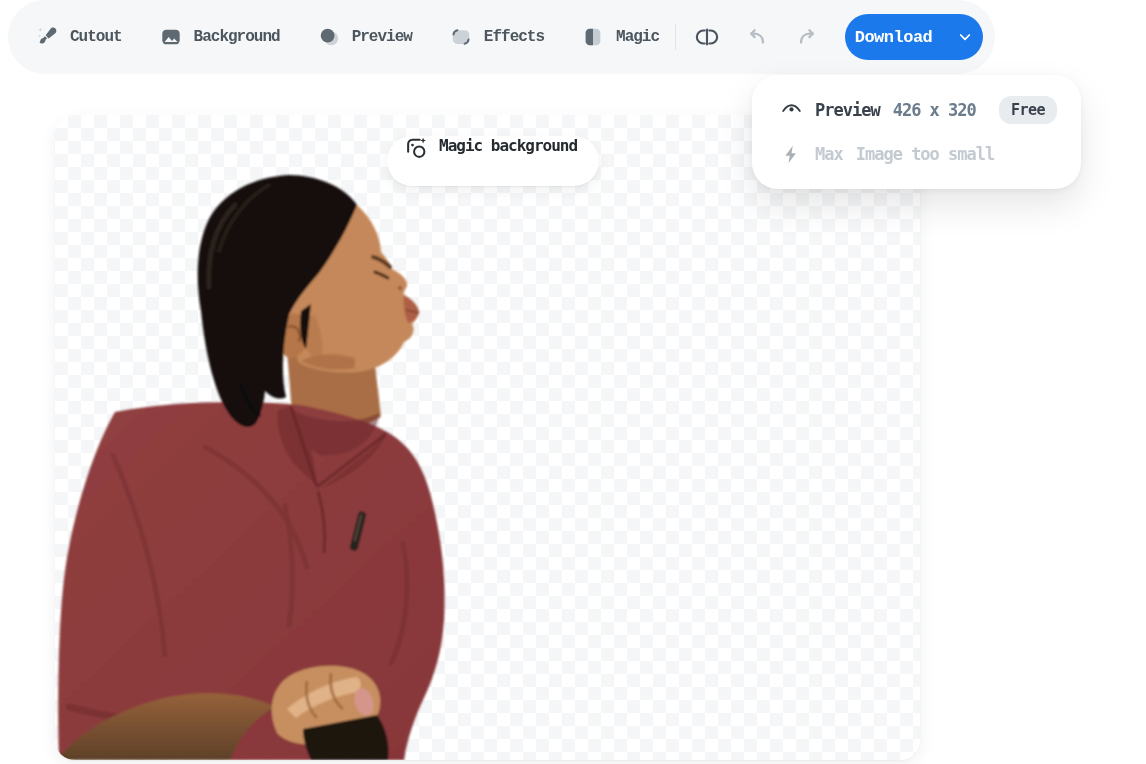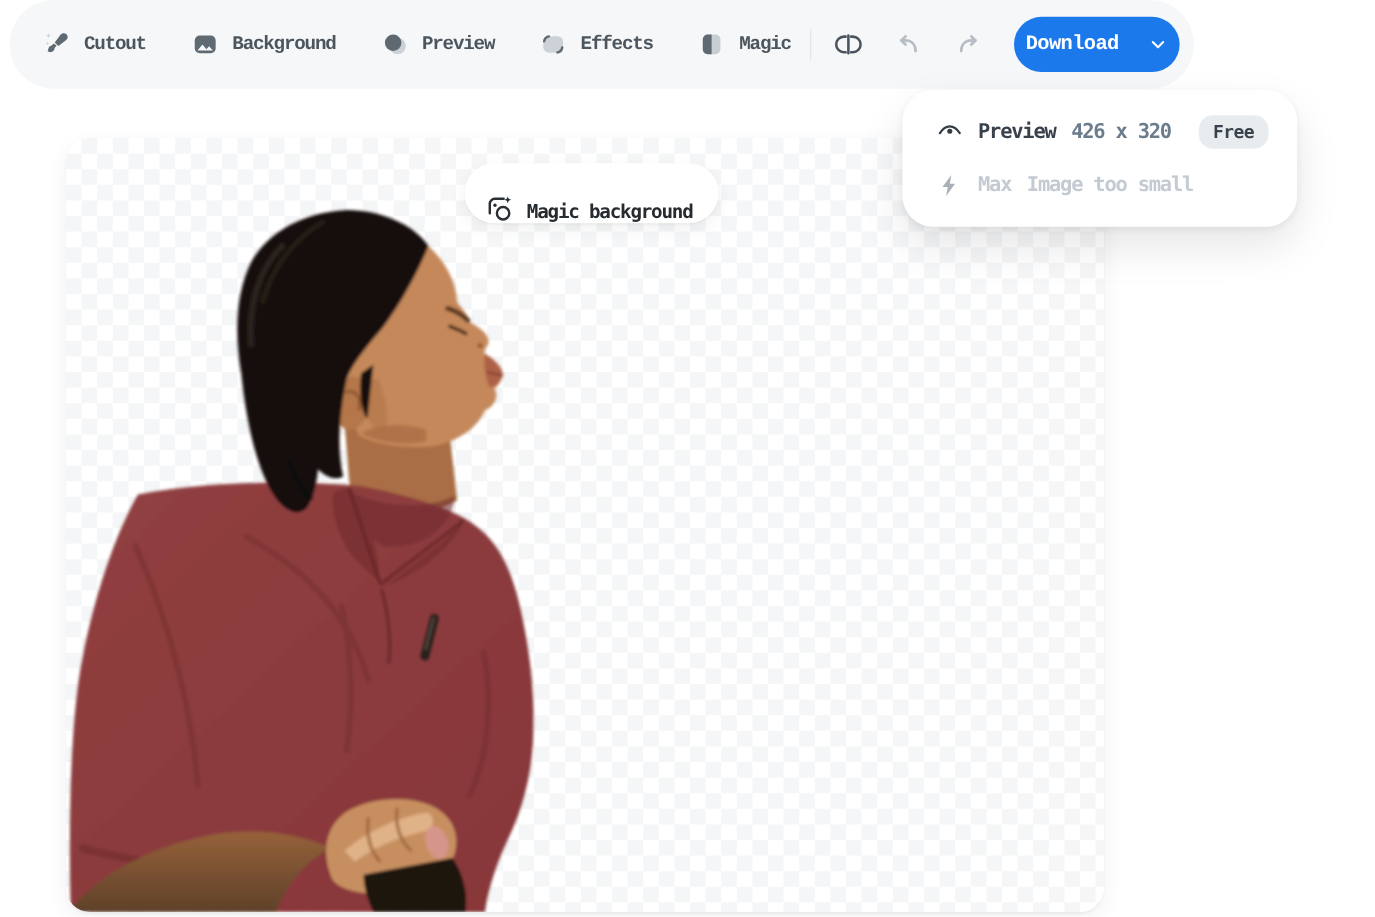--- a/index.html
+++ b/index.html
@@ -37,21 +37,21 @@
     position:absolute; left:55px; top:115px; width:865px; height:645px;
     border-radius:20px; overflow:hidden; z-index:1;
     background:
       conic-gradient(#f5f6f7 25%, #ffffff 0 50%, #f5f6f7 0 75%, #ffffff 0) 0 0 / 26px 26px;
     box-shadow:0 1px 2px rgba(0,0,0,.04), 0 6px 18px rgba(0,0,0,.06);
   }
   .person { position:absolute; inset:0; width:100%; height:100%; display:block; }
 
   .magic-pill {
     position:absolute; left:332px; top:21px; height:50px; border-radius:25px; border:0; cursor:pointer;
-    background:#fff; display:flex; align-items:flex-end; gap:11px; padding:0 22px 0 17px;
+    background:#fff; display:flex; align-items:flex-start; gap:11px; padding:0 22px 0 17px;
     box-shadow:0 1px 2px rgba(0,0,0,.06), 0 5px 14px rgba(0,0,0,.06);
     font-family:inherit; z-index:3;
   }
   .magic-pill svg { width:24px; height:24px; display:block; }
   .mp-label { font-size:16px; font-weight:bold; color:#262b30; letter-spacing:-1px; white-space:nowrap; }
 
   
   .menu {
     position:absolute; left:752px; top:75px; width:329px; background:#fff; border-radius:26px;
     box-shadow:0 2px 6px rgba(0,0,0,.05), 0 16px 36px rgba(0,0,0,.10);

